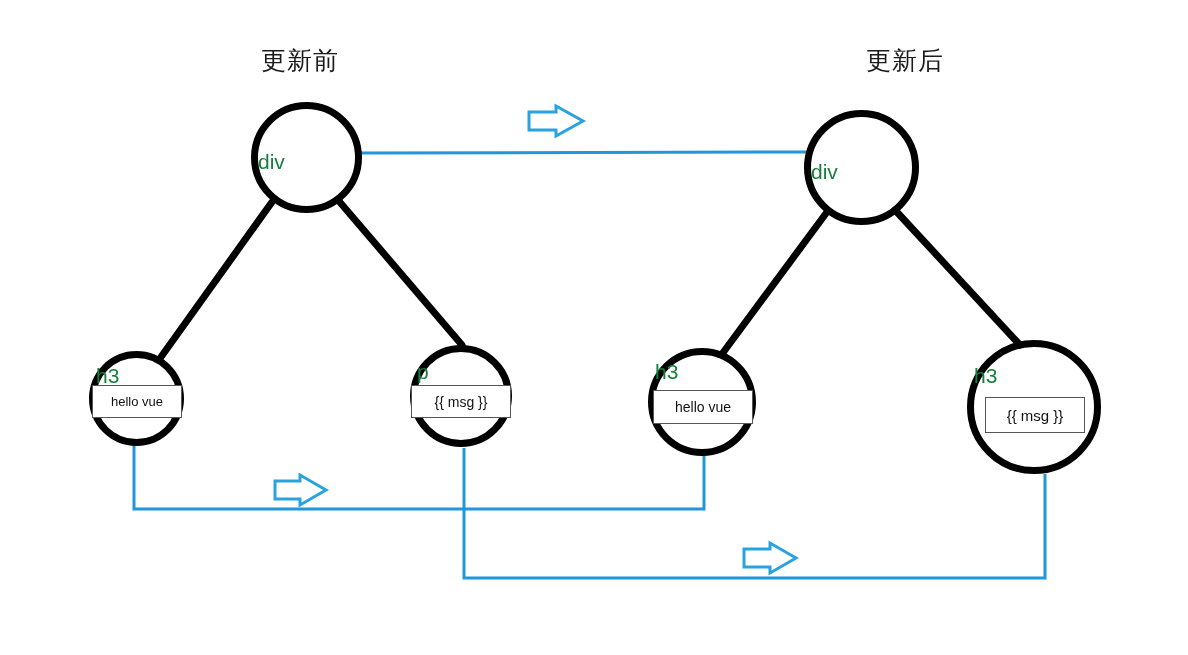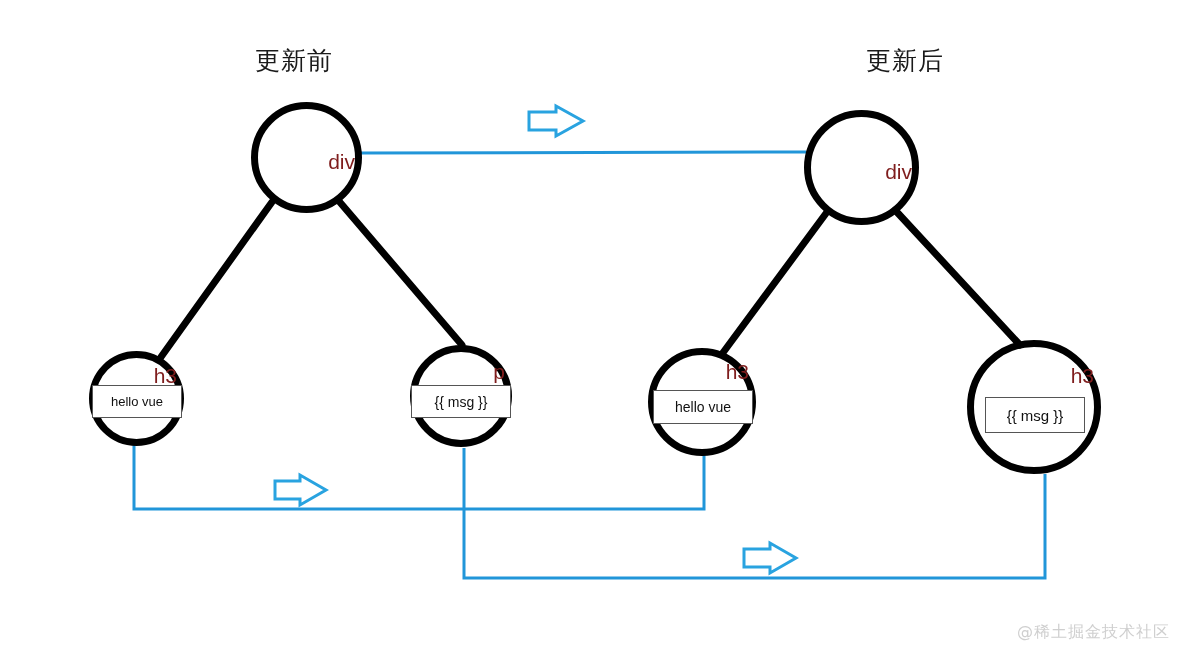--- a/index.html
+++ b/index.html
@@ -26,37 +26,37 @@
     display: block;
   }
   .panel-title {
     position: absolute;
     font-size: 25px;
     color: #1a1a1a;
     letter-spacing: 1px;
     white-space: nowrap;
     font-family: "DejaVu Sans", "Liberation Sans", sans-serif;
   }
-  #title-before { left: 255px; top: 44px; }
+  #title-before { left: 261px; top: 44px; }
   #title-after  { left: 866px; top: 44px; }
 
   .node {
     position: absolute;
     border: 7px solid #000000;
     border-radius: 50%;
     background: transparent;
     box-sizing: border-box;
   }
   .node-label {
     position: absolute;
     left: 0;
     width: 100%;
-    text-align: right;
+    text-align: left;
     font-size: 21px;
-    color: #7f1d1d;
+    color: #15803d;
     white-space: nowrap;
   }
   .value-box {
     position: absolute;
     border: 1px solid #555555;
     background: #ffffff;
     box-sizing: border-box;
     text-align: center;
     color: #111111;
     white-space: nowrap;
@@ -140,15 +140,14 @@
     <span>hello vue</span>
   </div>
 
   <div class="node" style="left:967px; top:340px; width:134px; height:134px;">
     <div class="node-label" style="top:17px;">h3</div>
   </div>
   <div class="value-box" style="left:985px; top:397px; width:100px; height:36px; font-size:15px;">
     <span>{{ msg }}</span>
   </div>
 
-  <div id="watermark">@稀土掘金技术社区</div>
 
 </div>
 
 </body></html>

